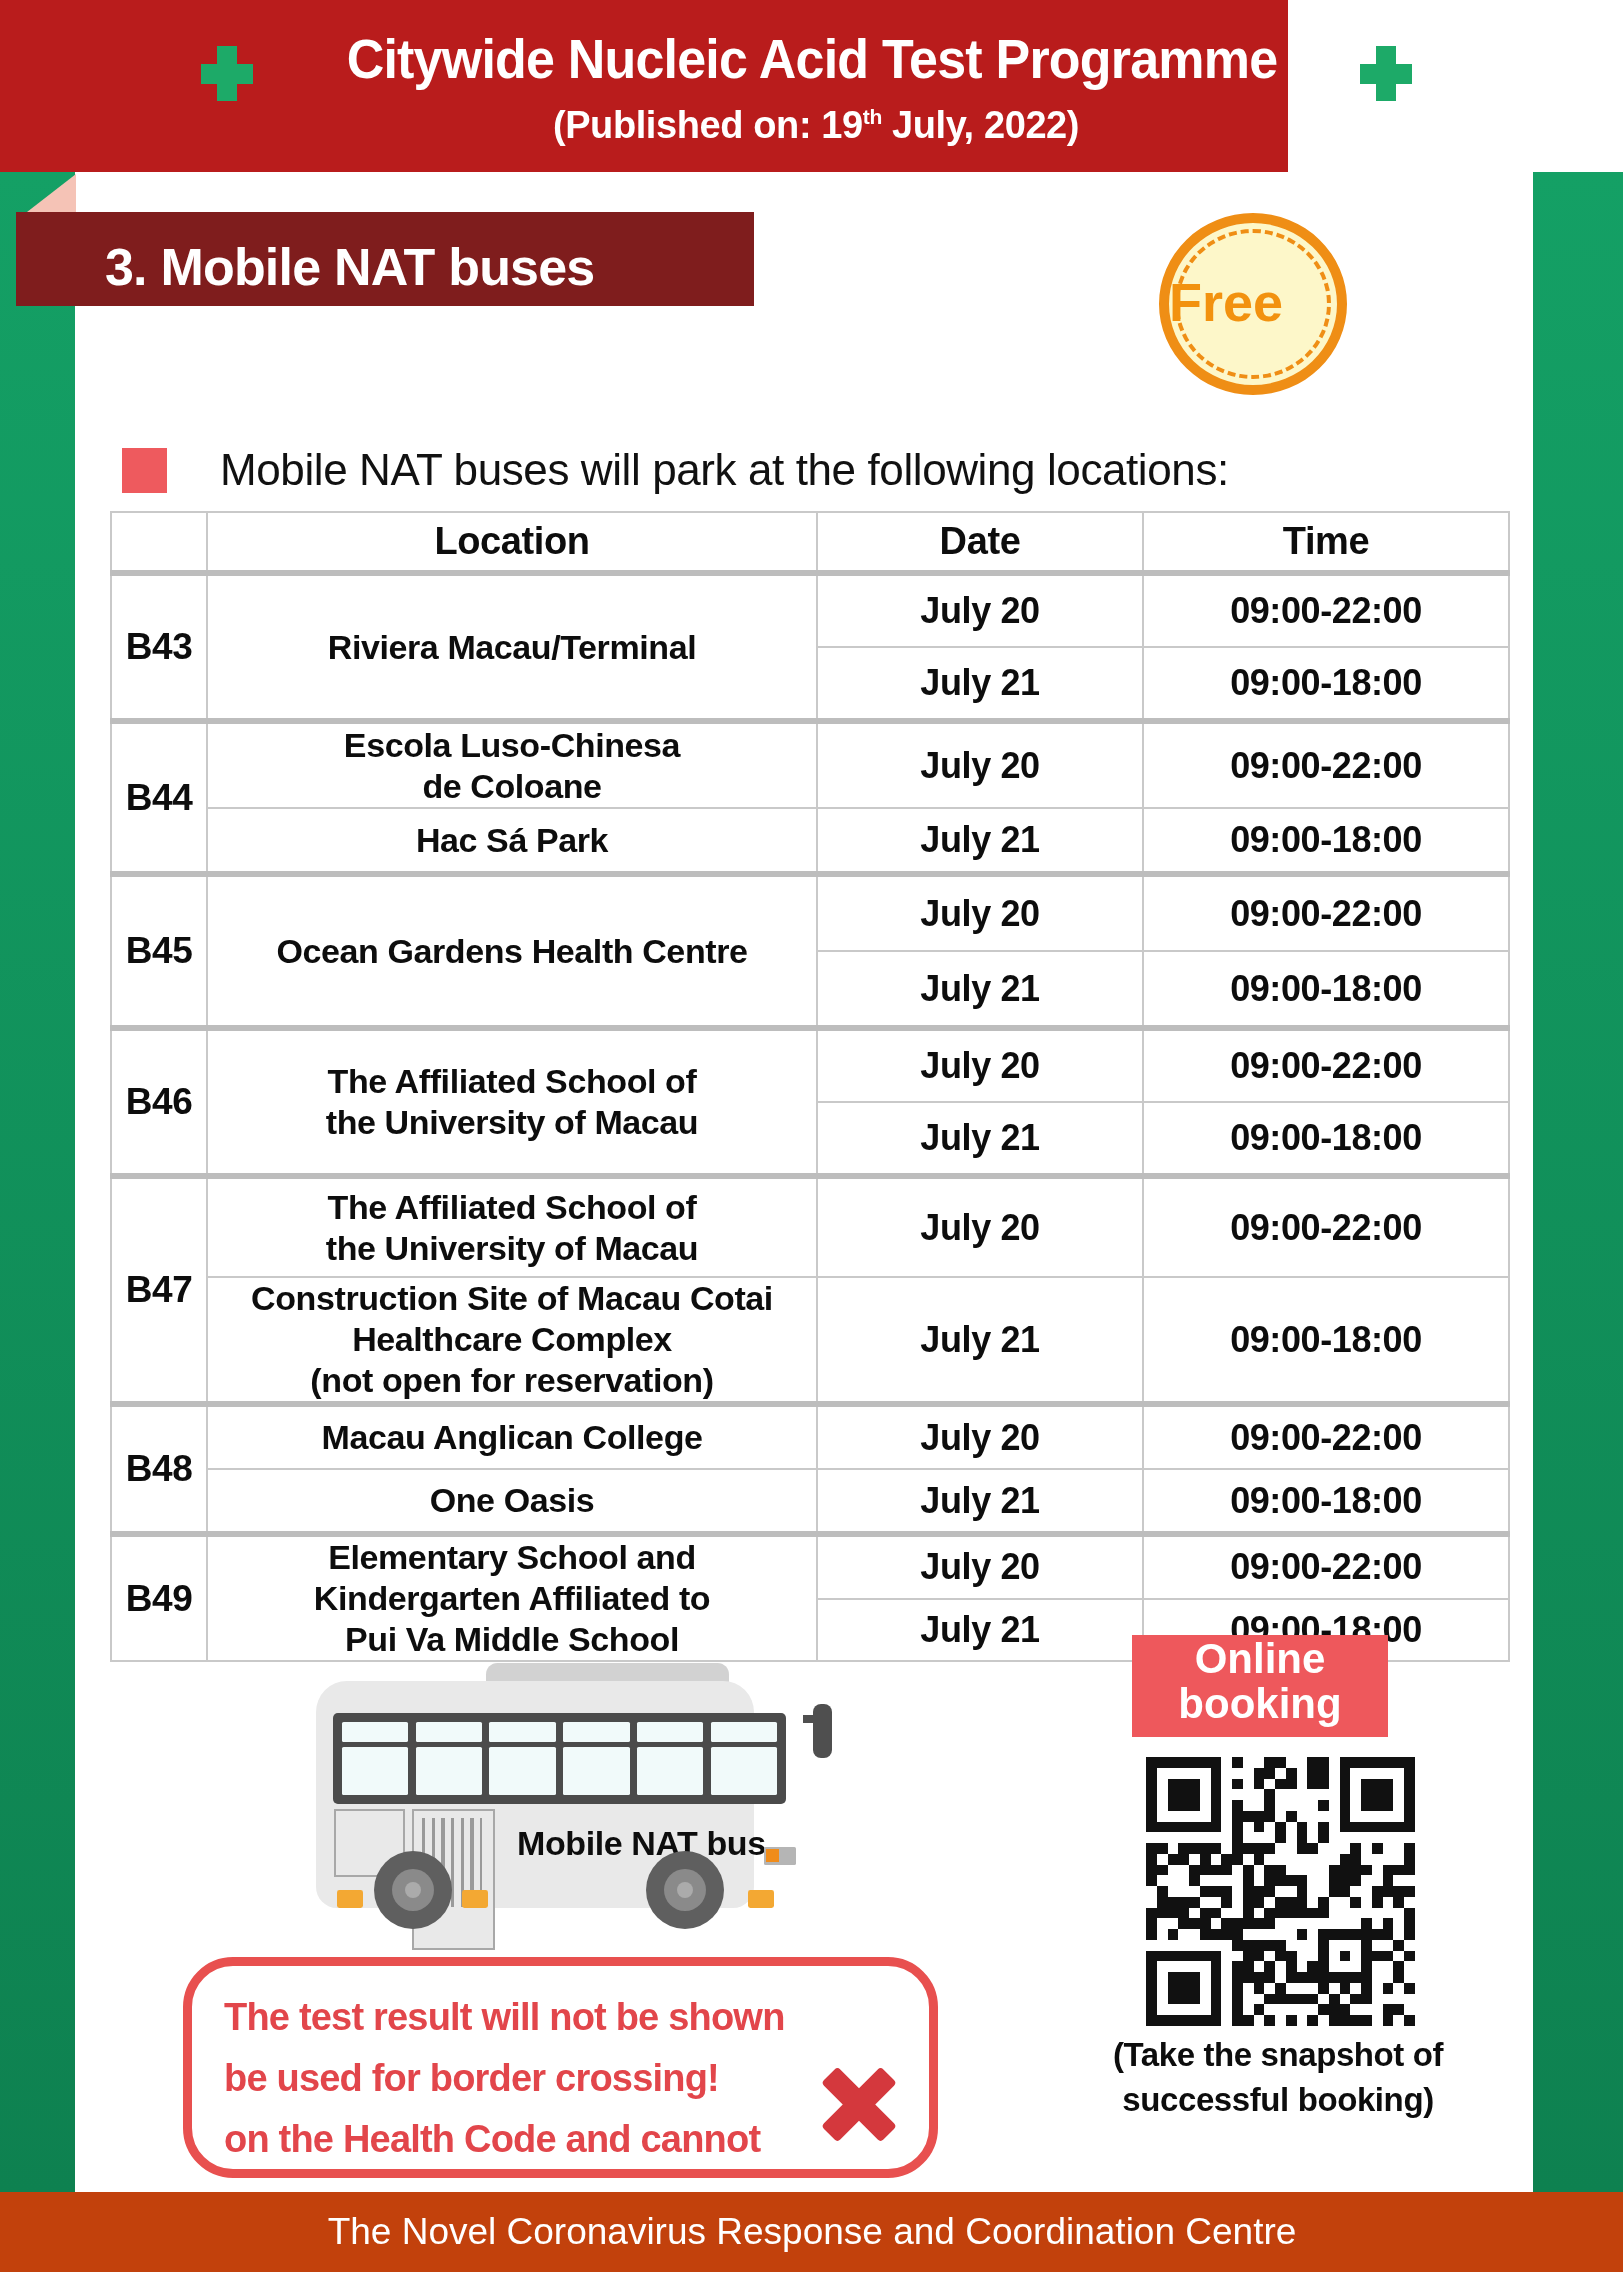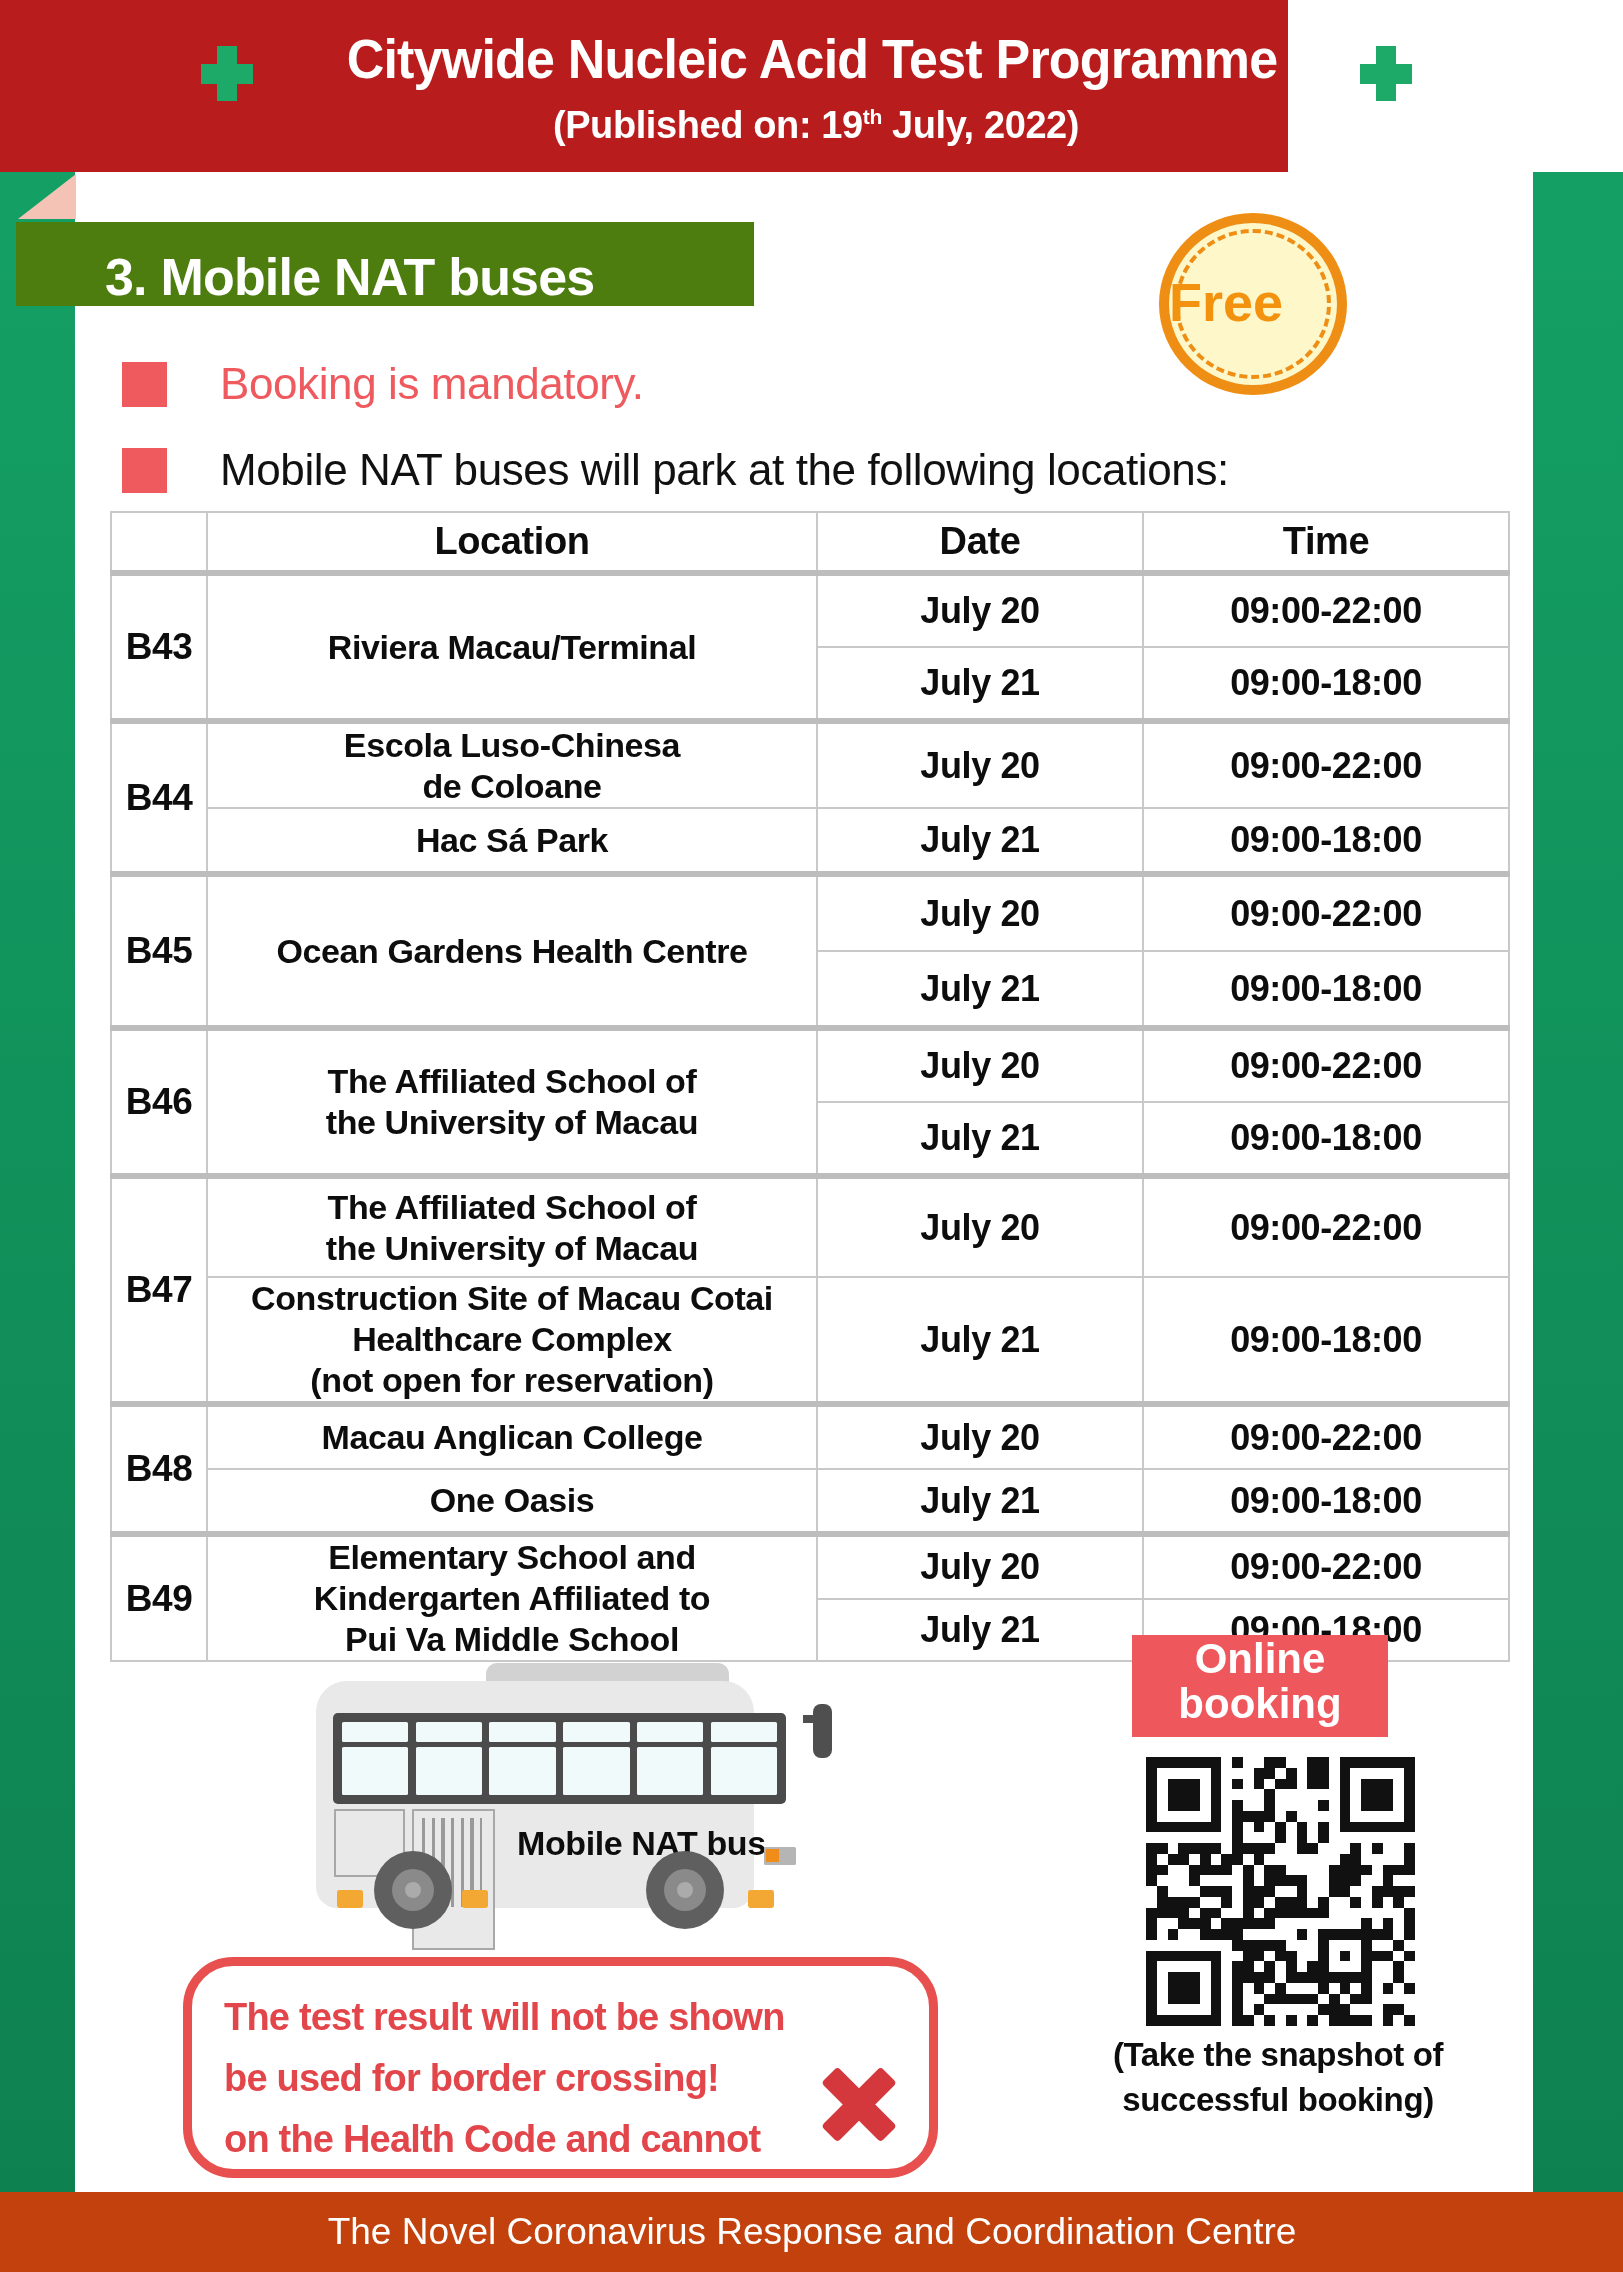--- a/index.html
+++ b/index.html
@@ -18,21 +18,21 @@
   .plus::after{content:"";position:absolute;left:16px;top:0;width:19.5px;height:55px;background:#1daa68;}
   
   .side{position:absolute;top:172px;height:2020px;background:linear-gradient(180deg,#14a065 0%,#0e8150 100%);}
   .side.l{left:0;width:75px;} .side.r{left:1533px;width:90px;}
   .card{position:absolute;left:75px;top:172px;width:1458px;height:2020px;background:#ffffff;}
   .footer{position:absolute;left:0;top:2192px;width:1624px;height:80px;background:#c2410c;}
   .footer-text{position:absolute;width:100%;text-align:center;line-height:80px;color:#fff;font-size:37px;}
   
   .fold{position:absolute;left:18px;top:174px;width:58px;height:45px;background:#f5c3b6;
         clip-path:polygon(100% 0,100% 100%,0 100%);}
-  .ribbon{position:absolute;left:16px;top:222px;width:738px;height:84px;background:#4d7c0f;}
+  .ribbon{position:absolute;left:16px;top:212px;width:738px;height:94px;background:#7f1d1d;}
   .ribbon-label{position:absolute;left:89px;top:0;height:111px;line-height:111px;color:#fff;
                 font-size:52px;font-weight:bold;letter-spacing:-0.8px;}
   
   .free{position:absolute;left:1159px;top:213px;width:188px;height:182px;background:#fdf7c9;
         border:10.5px solid #ef8e15;border-radius:50%;box-sizing:border-box;}
   .free-inner{position:absolute;inset:5.7px;border:4px dashed #ef8e15;border-radius:50%;}
   .free-label{position:absolute;width:100%;top:50%;transform:translateY(-54%);
               color:#f2920f;font-size:54px;font-weight:bold;}
   
   .brow{position:absolute;left:122px;display:flex;align-items:center;}
@@ -109,24 +109,20 @@
   <div class="fold"></div>
   <div class="ribbon">
     <span class="ribbon-label">3. Mobile NAT buses</span>
   </div>
 
   <div class="free">
     <div class="free-inner"></div>
     <div class="free-label">Free</div>
   </div>
 
-  <div class="brow one">
-    <span class="sq"></span>
-    <span class="btxt">Booking is mandatory.</span>
-  </div>
   <div class="brow two">
     <span class="sq"></span>
     <span class="btxt">Mobile NAT buses will park at the following locations:</span>
   </div>
 
   <div class="tblwrap">
     <table class="sched">
       <colgroup>
           <col style="width:96px">
           <col style="width:610px">

